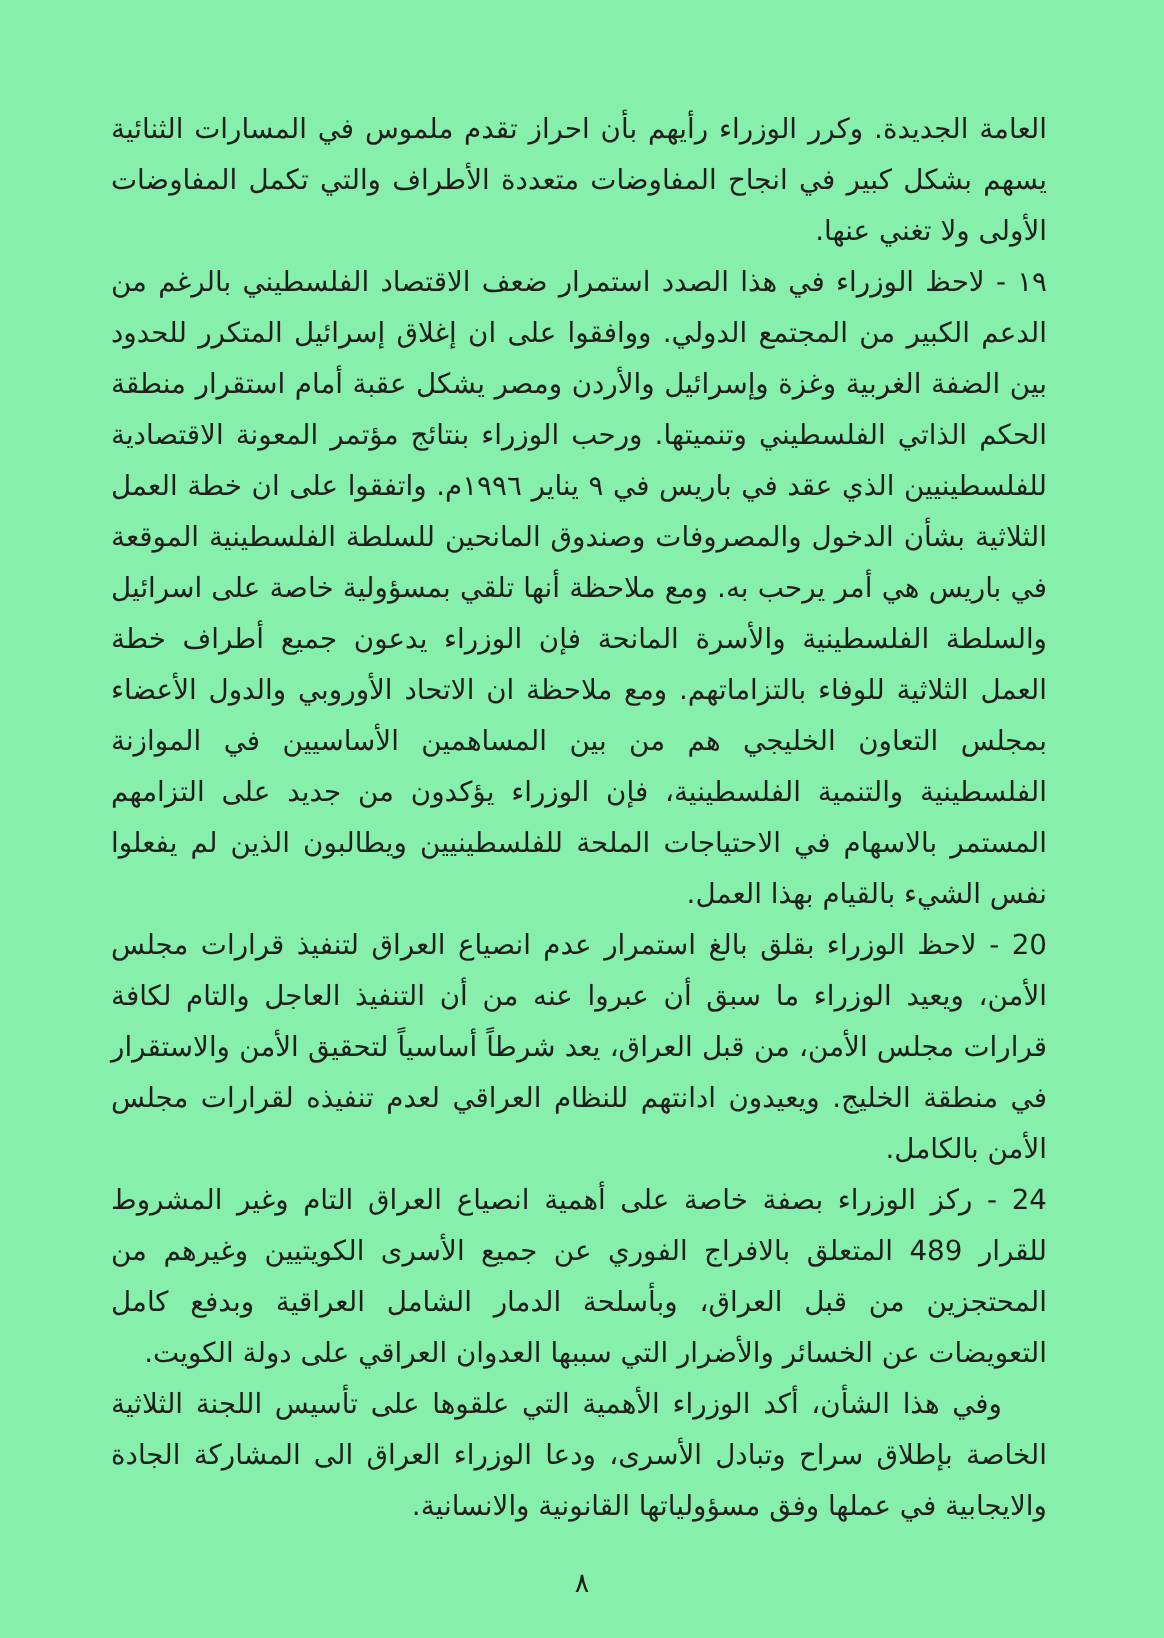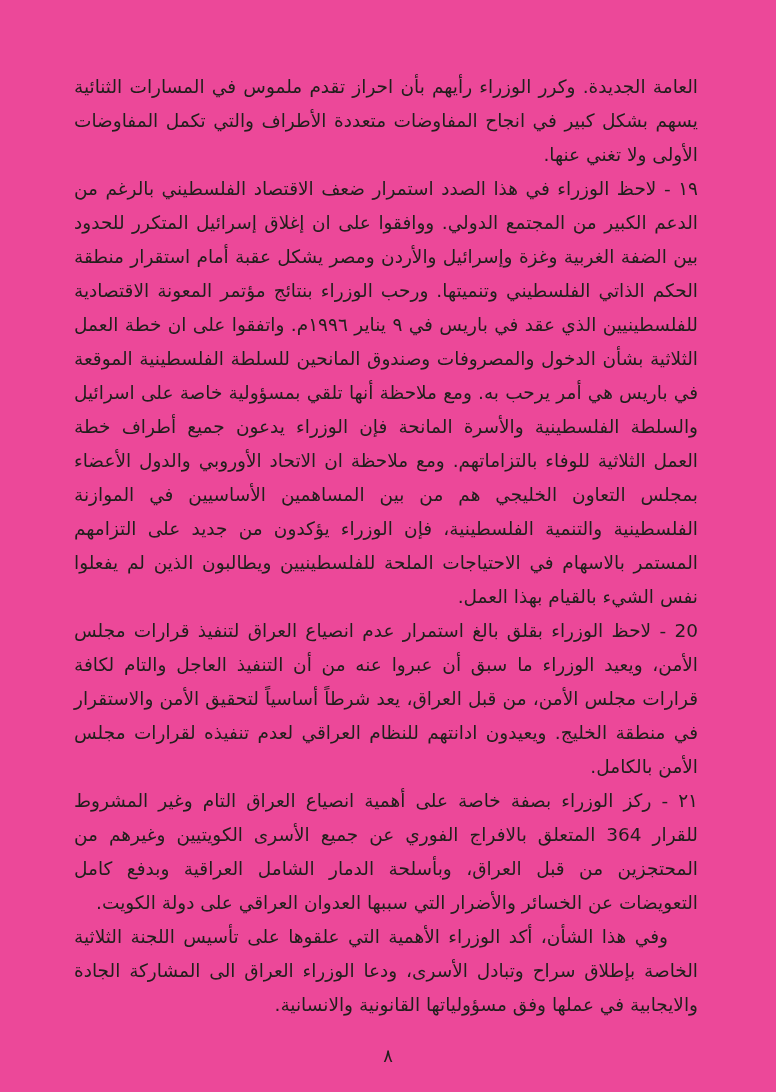--- a/index.html
+++ b/index.html
@@ -5,21 +5,21 @@
   html, body {
     margin: 0;
     padding: 0;
     background: #dedcd6;
   }
   .page {
     position: relative;
     width: 776px;
     height: 1092px;
     margin: 0 auto;
-    background: #ec4899;
+    background: #86efac;
     box-sizing: border-box;
     padding: 70px 78px 0 74px;
     direction: rtl;
     overflow: hidden;
   }
   .content {
     font-family: "DejaVu Sans", sans-serif;
     font-size: 18.5px;
     line-height: 34px;
     color: #211f1c;
@@ -51,20 +51,20 @@
 
 <div class="page">
   <div class="content">
 
     <p><span class="para-marker"></span> <span>العامة الجديدة. وكرر الوزراء رأيهم بأن احراز تقدم ملموس في المسارات الثنائية يسهم بشكل كبير في انجاح المفاوضات متعددة الأطراف والتي تكمل المفاوضات الأولى ولا تغني عنها.</span></p>
 
     <p><span class="para-marker">١٩ -</span> <span>لاحظ الوزراء في هذا الصدد استمرار ضعف الاقتصاد الفلسطيني بالرغم من الدعم الكبير من المجتمع الدولي. ووافقوا على ان إغلاق إسرائيل المتكرر للحدود بين الضفة الغربية وغزة وإسرائيل والأردن ومصر يشكل عقبة أمام استقرار منطقة الحكم الذاتي الفلسطيني وتنميتها. ورحب الوزراء بنتائج مؤتمر المعونة الاقتصادية للفلسطينيين الذي عقد في باريس في ٩ يناير ١٩٩٦م. واتفقوا على ان خطة العمل الثلاثية بشأن الدخول والمصروفات وصندوق المانحين للسلطة الفلسطينية الموقعة في باريس هي أمر يرحب به. ومع ملاحظة أنها تلقي بمسؤولية خاصة على اسرائيل والسلطة الفلسطينية والأسرة المانحة فإن الوزراء يدعون جميع أطراف خطة العمل الثلاثية للوفاء بالتزاماتهم. ومع ملاحظة ان الاتحاد الأوروبي والدول الأعضاء بمجلس التعاون الخليجي هم من بين المساهمين الأساسيين في الموازنة الفلسطينية والتنمية الفلسطينية، فإن الوزراء يؤكدون من جديد على التزامهم المستمر بالاسهام في الاحتياجات الملحة للفلسطينيين ويطالبون الذين لم يفعلوا نفس الشيء بالقيام بهذا العمل.</span></p>
 
     <p><span class="para-marker">20 -</span> <span>لاحظ الوزراء بقلق بالغ استمرار عدم انصياع العراق لتنفيذ قرارات مجلس الأمن، ويعيد الوزراء ما سبق أن عبروا عنه من أن التنفيذ العاجل والتام لكافة قرارات مجلس الأمن، من قبل العراق، يعد شرطاً أساسياً لتحقيق الأمن والاستقرار في منطقة الخليج. ويعيدون ادانتهم للنظام العراقي لعدم تنفيذه لقرارات مجلس الأمن بالكامل.</span></p>
 
-    <p><span class="para-marker">٢١ -</span> <span>ركز الوزراء بصفة خاصة على أهمية انصياع العراق التام وغير المشروط للقرار 364 المتعلق بالافراج الفوري عن جميع الأسرى الكويتيين وغيرهم من المحتجزين من قبل العراق، وبأسلحة الدمار الشامل العراقية وبدفع كامل التعويضات عن الخسائر والأضرار التي سببها العدوان العراقي على دولة الكويت.</span></p>
+    <p><span class="para-marker">24 -</span> <span>ركز الوزراء بصفة خاصة على أهمية انصياع العراق التام وغير المشروط للقرار 489 المتعلق بالافراج الفوري عن جميع الأسرى الكويتيين وغيرهم من المحتجزين من قبل العراق، وبأسلحة الدمار الشامل العراقية وبدفع كامل التعويضات عن الخسائر والأضرار التي سببها العدوان العراقي على دولة الكويت.</span></p>
 
     <p class="indent"><span class="para-marker"></span> <span>وفي هذا الشأن، أكد الوزراء الأهمية التي علقوها على تأسيس اللجنة الثلاثية الخاصة بإطلاق سراح وتبادل الأسرى، ودعا الوزراء العراق الى المشاركة الجادة والايجابية في عملها وفق مسؤولياتها القانونية والانسانية.</span></p>
 
   </div>
 
   <div class="page-number">٨</div>
 </div>
 
 </body></html>

